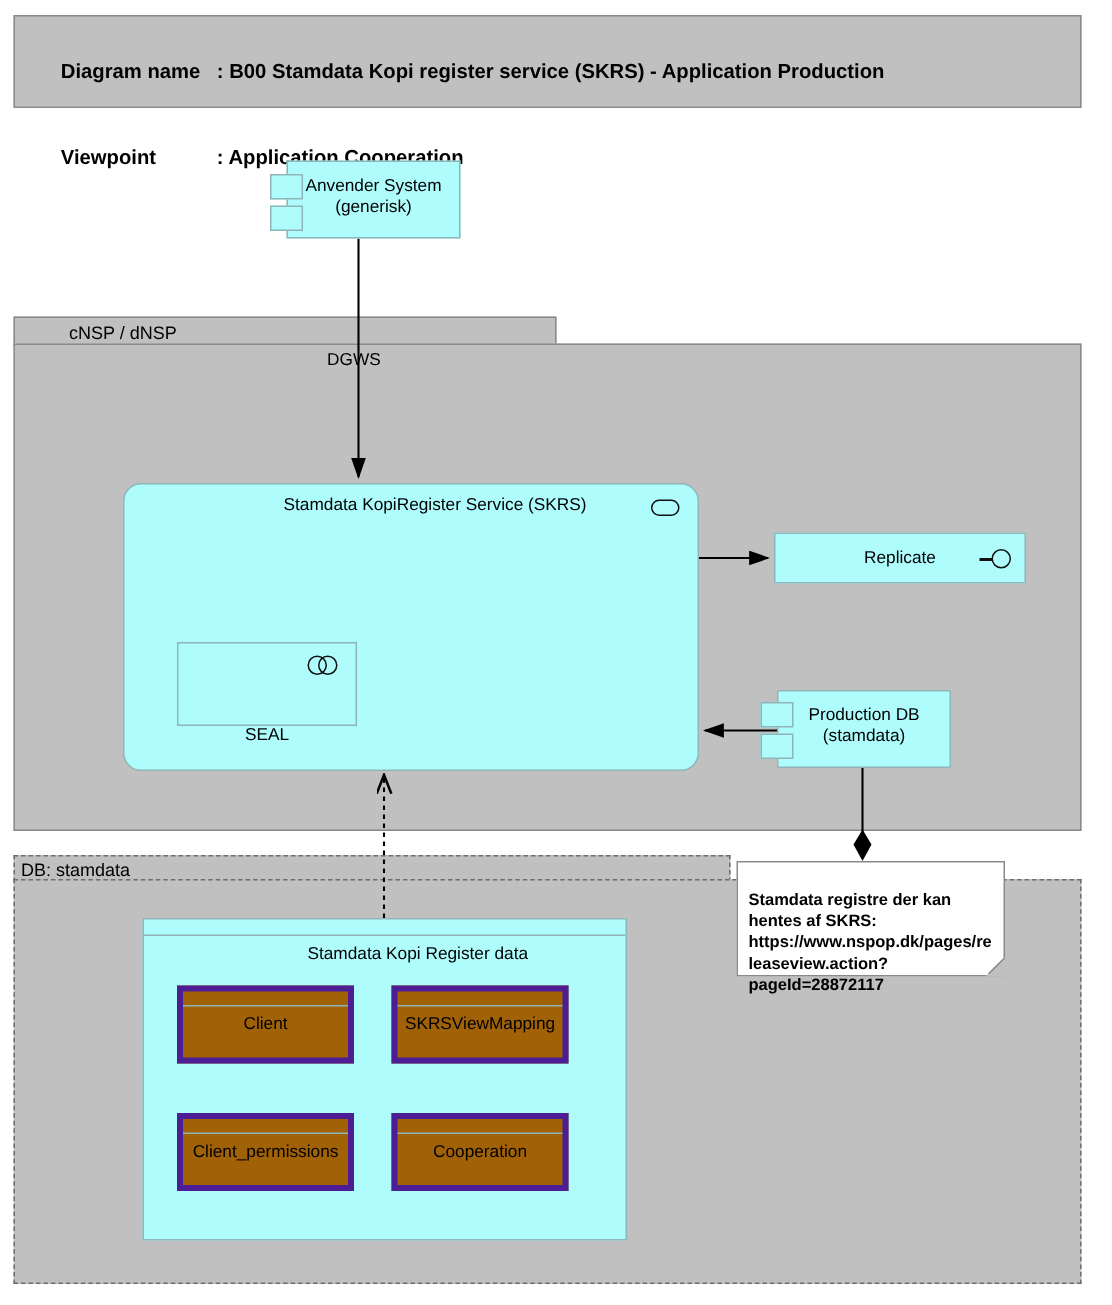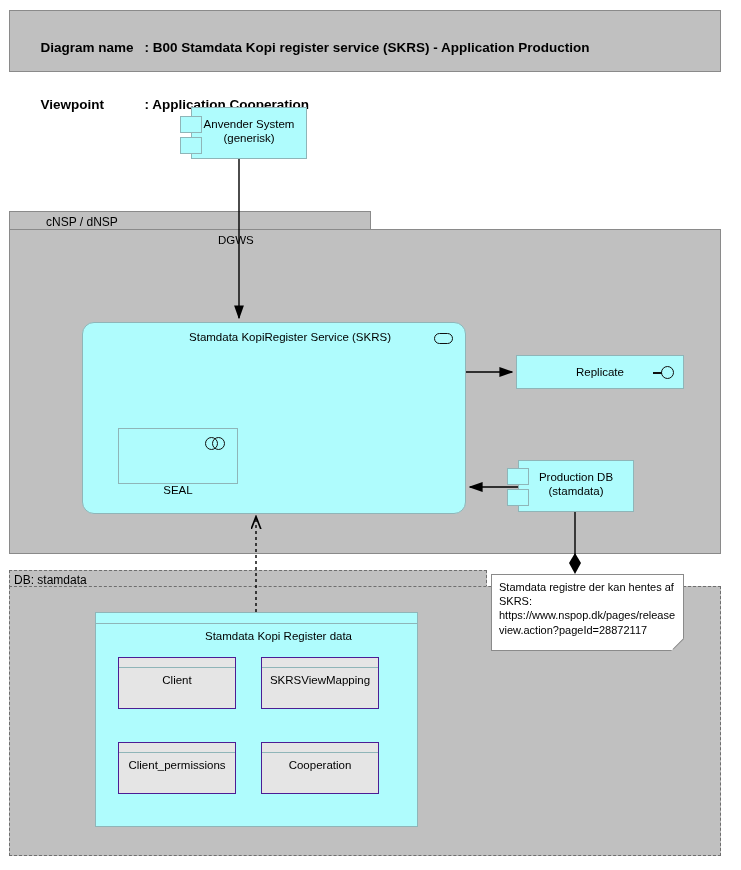--- a/index.html
+++ b/index.html
@@ -189,46 +189,47 @@
     position: absolute;
     left: 0; top: 0; right: 0;
     height: 11px;
     border-bottom: 1px solid #8fb5b8;
     box-sizing: border-box;
   }
   #skr-data .node-label { top: 16px; font-size: 11.5px; margin-left: 44px; }
   
   .entity {
     position: absolute;
-    background: #e5e5e5;
-    border: 1px solid #4c1d95;
+    background: #a16207;
+    border: 4px solid #4c1d95;
     box-sizing: border-box;
     width: 118px; height: 52px;
   }
   .entity .hdr-strip {
     position: absolute;
     left: 0; top: 0; right: 0;
     height: 10px;
     border-bottom: 1px solid #8fb5b8;
     box-sizing: border-box;
   }
   .entity .node-label { top: 15px; font-size: 11.5px; }
   #entity-client            { left: 118px; top: 657px; }
   #entity-skrsviewmapping   { left: 261px; top: 657px; }
   #entity-client-permissions{ left: 118px; top: 742px; }
   #entity-skrscolumns       { left: 261px; top: 742px; }
   
   #note-box {
     position: absolute;
     left: 491px; top: 574px;
-    width: 193px; height: 77px;
+    width: 179px; height: 77px;
     background: #ffffff;
     border: 1px solid #8a8a8a;
     box-sizing: border-box;
-    padding: 5px 7px;
+    padding: 18px 7px;
+    font-weight: bold;
   }
   #note-text {
     font-size: 11px;
     line-height: 14.2px;
     color: #000;
     word-break: break-word;
   }
   #note-fold {
     position: absolute;
     right: -1px; bottom: -1px;

